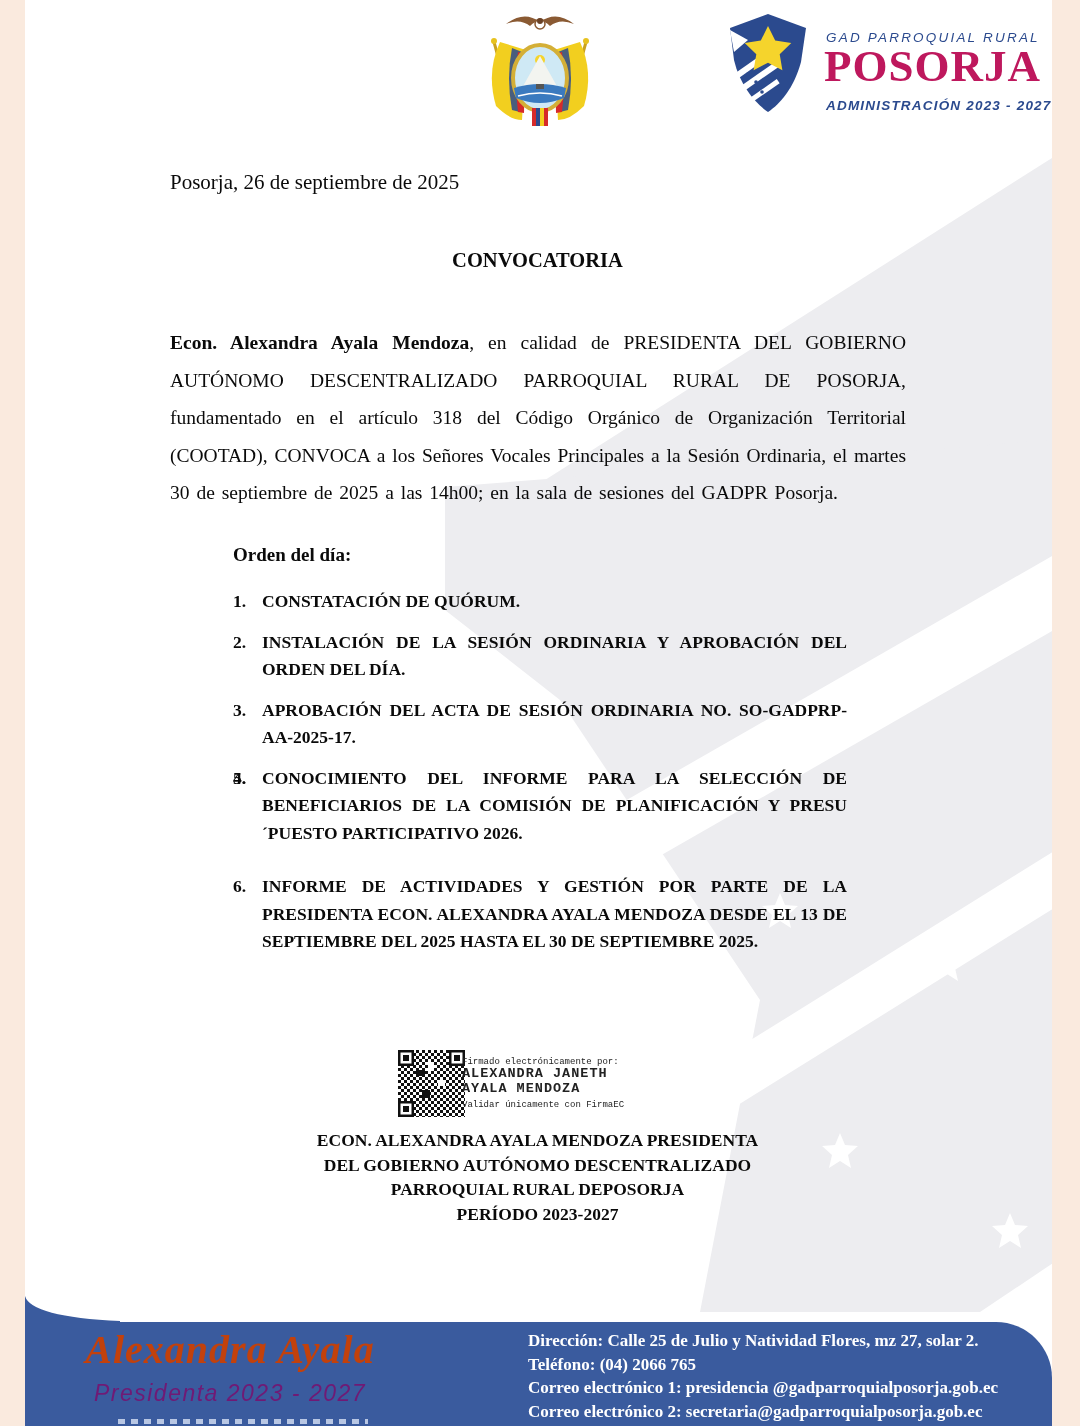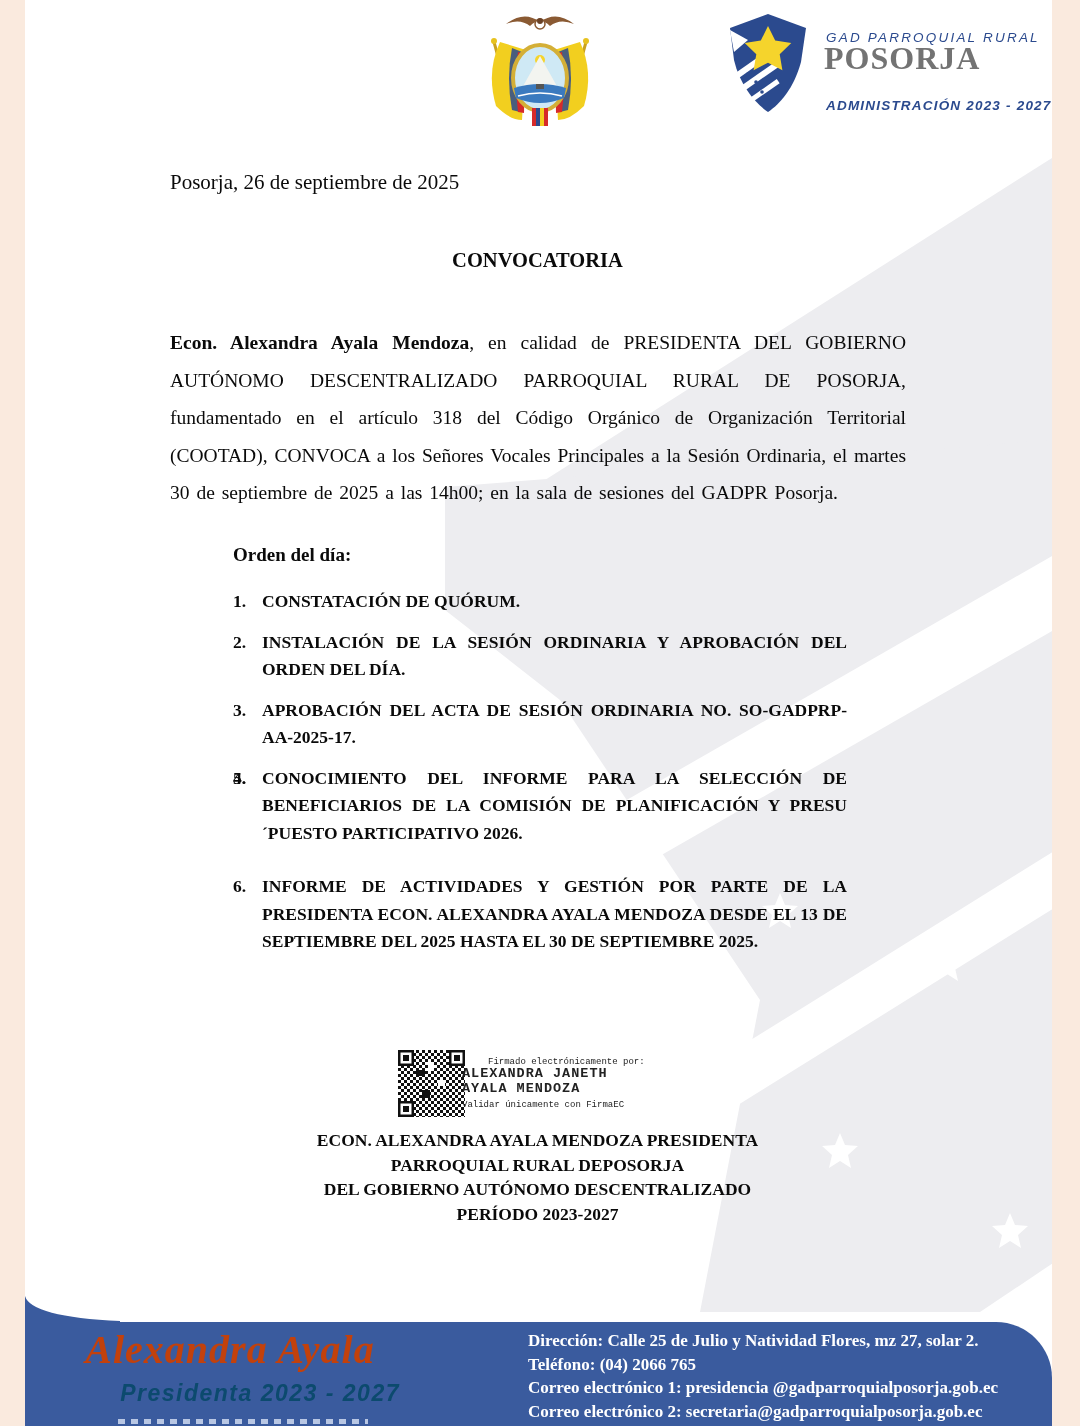--- a/index.html
+++ b/index.html
@@ -10,21 +10,21 @@
   .edge.right{right:0;width:28px;}
   .wm{position:absolute;inset:0;z-index:0;}
   .layer{position:absolute;z-index:1;}
 
   
   .coat{position:absolute;left:478px;top:8px;width:124px;height:128px;}
   .logo{position:absolute;left:722px;top:12px;width:300px;height:120px;}
   .logo .shield{position:absolute;left:0;top:0;width:92px;height:102px;}
   .logo .l1{position:absolute;left:104px;top:18px;font-family:"Liberation Sans","DejaVu Sans",sans-serif;
             font-weight:normal;font-style:italic;font-size:13.5px;letter-spacing:2.2px;color:#2b4a8e;white-space:nowrap;}
-  .logo .nm{position:absolute;left:102px;top:28px;font-weight:bold;font-size:32px;letter-spacing:1px;color:#737373;white-space:nowrap;}
+  .logo .nm{position:absolute;left:102px;top:28px;font-weight:bold;font-size:45px;letter-spacing:1px;color:#be185d;white-space:nowrap;}
   .logo .l2{position:absolute;left:104px;top:86px;font-family:"Liberation Sans","DejaVu Sans",sans-serif;
             font-weight:bold;font-style:italic;font-size:13.5px;letter-spacing:1.2px;color:#2b4a8e;white-space:nowrap;}
 
   .dateline{position:absolute;left:170px;top:170px;width:735px;font-size:21px;}
   .titles{position:absolute;left:170px;top:246px;width:735px;text-align:center;font-weight:bold;font-size:20.5px;line-height:29px;}
 
   .para{position:absolute;left:170px;top:324px;width:736px;font-size:19.5px;line-height:37.6px;
         text-align:justify;word-spacing:2px;}
   .para b{font-weight:bold;}
 
@@ -32,35 +32,35 @@
 
   ol.agenda{position:absolute;left:233px;top:588px;width:614px;margin:0;padding:0;list-style:none;}
   ol.agenda li{position:relative;padding-left:29px;font-weight:bold;font-size:17.5px;line-height:27.5px;
                text-align:justify;margin-bottom:13px;}
   ol.agenda li .n{position:absolute;left:0;top:0;font-weight:bold;}
   ol.agenda li.gap-after{margin-bottom:26px;}
 
   .qrwrap{position:absolute;left:398px;top:1050px;width:320px;height:70px;}
   .qr{position:absolute;left:0;top:0;width:67px;height:67px;}
   .sig-small{position:absolute;left:64px;top:7px;font-family:"Liberation Mono","DejaVu Sans Mono",monospace;color:#222;}
-  .sig-small .cap{font-size:9px;line-height:10px;padding-left:26px;}
+  .sig-small .cap{font-size:9px;line-height:10px;}
   .sig-small .nm{font-size:13.5px;font-weight:bold;letter-spacing:1px;line-height:14.5px;}
   .sig-small .cap2{margin-top:4px;font-size:9px;line-height:10px;}
 
   .sigblock{position:absolute;left:170px;top:1128px;width:735px;text-align:center;font-weight:bold;
             font-size:17.5px;line-height:24.5px;}
 
   
   .band{position:absolute;left:25px;top:1322px;width:1027px;height:104px;background:#3a5b9e;
         border-top-right-radius:56px;z-index:2;}
   .crest{position:absolute;left:25px;top:1292px;width:95px;height:31px;z-index:2;}
   .f-name{position:absolute;left:60px;top:1326px;width:340px;text-align:center;color:#c2410c;
           font-style:italic;font-weight:bold;font-size:40px;letter-spacing:1px;z-index:3;}
-  .f-role{position:absolute;left:60px;top:1380px;width:340px;text-align:right;color:#0c4a6e;
-          font-family:"Liberation Sans","DejaVu Sans",sans-serif;font-style:italic;font-weight:bold;
+  .f-role{position:absolute;left:60px;top:1380px;width:340px;text-align:center;color:#701a75;
+          font-family:"Liberation Sans","DejaVu Sans",sans-serif;font-style:italic;font-weight:normal;
           font-size:23px;letter-spacing:1.5px;z-index:3;}
   .f-tag{position:absolute;left:118px;top:1419px;width:250px;height:5px;z-index:3;opacity:.85;
          background:repeating-linear-gradient(90deg,#cfdaf0 0 7px,transparent 7px 13px);}
   .contact{position:absolute;left:528px;top:1329px;width:512px;color:#ffffff;font-weight:bold;
            font-size:17px;line-height:23.5px;z-index:3;}
   .contact .lab{}
   .contact .loc{text-align:center;}
 </style>
 </head>
 <body>
@@ -185,22 +185,22 @@
     <div class="sig-small">
       <div class="cap">Firmado electrónicamente por:</div>
       <div class="nm">ALEXANDRA JANETH</div>
       <div class="nm">AYALA MENDOZA</div>
       <div class="cap2">Validar únicamente con FirmaEC</div>
     </div>
   </div>
 
   <div class="sigblock layer">
     <div>ECON. ALEXANDRA AYALA MENDOZA PRESIDENTA</div>
+    <div>DEL GOBIERNO AUTÓNOMO DESCENTRALIZADO</div>
     <div>PARROQUIAL RURAL DEPOSORJA</div>
-    <div>DEL GOBIERNO AUTÓNOMO DESCENTRALIZADO</div>
     <div>PERÍODO 2023-2027</div>
   </div>
 
   <svg class="crest" viewBox="0 0 95 31" preserveAspectRatio="none">
     <path d="M0,31 L0,4 Q6,25 95,29 L95,31 Z" fill="#3a5b9e"></path>
   </svg>
   <div class="band"></div>
   <div class="f-name">Alexandra Ayala</div>
   <div class="f-role">Presidenta 2023 - 2027</div>
   <div class="f-tag"></div>

